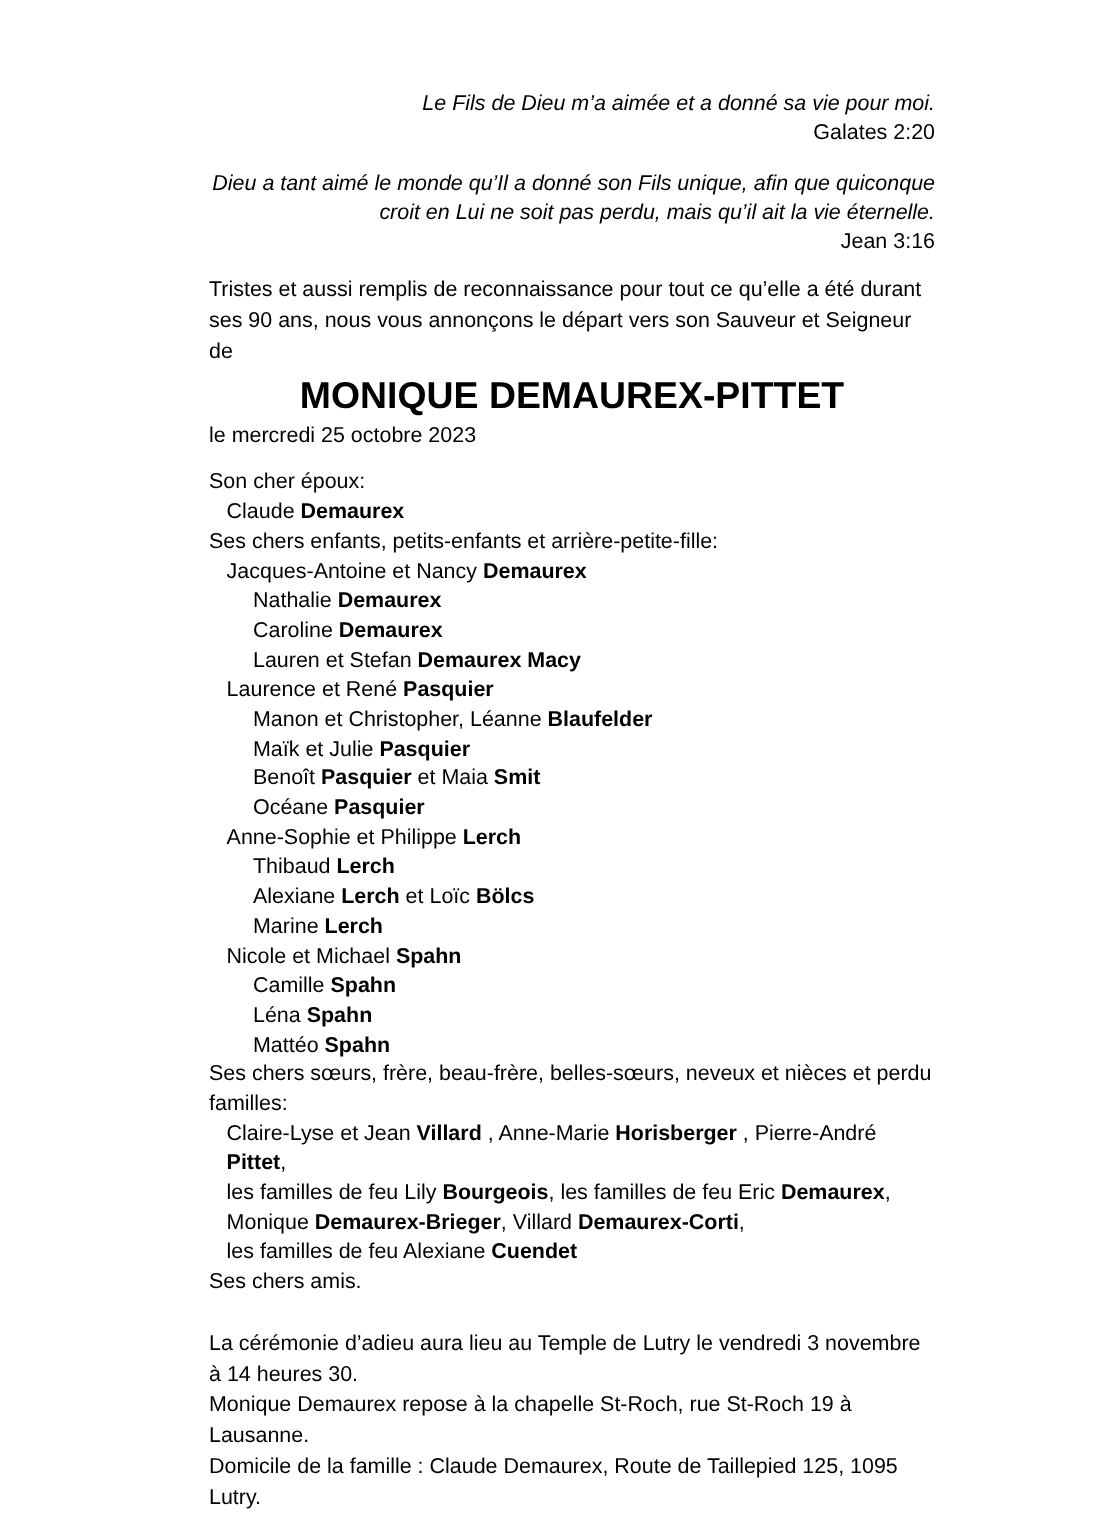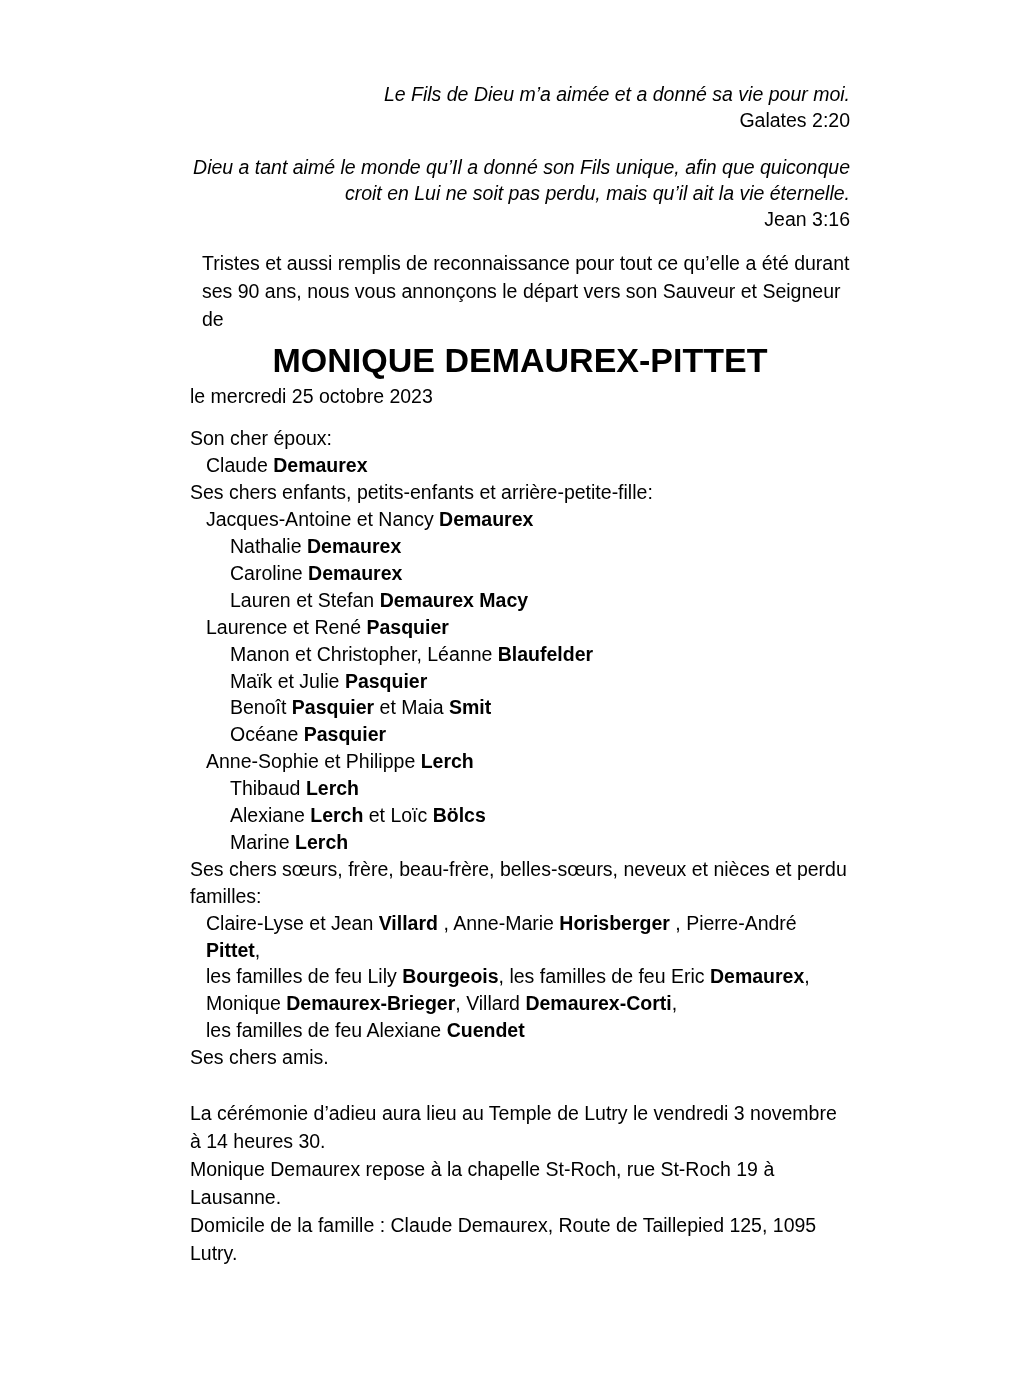--- a/index.html
+++ b/index.html
@@ -44,21 +44,21 @@
     text-align: right;
     margin: 0 0 2px 0;
   }
   .verse-block { margin-bottom: 22px; }
   .verse-block.second { margin-bottom: 16px; }
 
   
   .intro {
     font-size: 19.5px;
     line-height: 1.44;
-    margin: 0 0 8px 12px;
+    margin: 0 0 8px 0;
     text-align: left;
   }
 
   
   .deceased-name {
     font-size: 34px;
     font-weight: bold;
     text-align: center;
     letter-spacing: 0px;
     margin: 8px 0 4px 0;
@@ -132,20 +132,26 @@
       <p class="lvl2"><span>Océane </span><b>Pasquier</b></p>
     </div>
 
     <div class="group">
       <p class="lvl1"><span>Anne-Sophie et Philippe </span><b>Lerch</b></p>
       <p class="lvl2"><span>Thibaud </span><b>Lerch</b></p>
       <p class="lvl2"><span>Alexiane </span><b>Lerch</b><span> et Loïc </span><b>Bölcs</b></p>
       <p class="lvl2"><span>Marine </span><b>Lerch</b></p>
     </div>
 
+    <div class="group">
+      <p class="lvl1"><span>Nicole et Michael </span><b>Spahn</b></p>
+      <p class="lvl2"><span>Camille </span><b>Spahn</b></p>
+      <p class="lvl2"><span>Léna </span><b>Spahn</b></p>
+      <p class="lvl2"><span>Mattéo </span><b>Spahn</b></p>
+    </div>
 
     <p class="section-label">Ses chers sœurs, frère, beau-frère, belles-sœurs, neveux et nièces et perdu familles:</p>
 
     <div class="relatives-lines">
       <p class="lvl1"><span>Claire-Lyse et Jean </span><b>Villard</b><span> , Anne-Marie </span><b>Horisberger</b><span> , Pierre-André </span><b>Pittet</b><span>,</span></p>
       <p class="lvl1"><span>les familles de feu Lily </span><b>Bourgeois</b><span>, les familles de feu Eric </span><b>Demaurex</b><span>,</span></p>
       <p class="lvl1"><span>Monique </span><b>Demaurex-Brieger</b><span>, Villard </span><b>Demaurex-Corti</b><span>,</span></p>
       <p class="lvl1"><span>les familles de feu Alexiane </span><b>Cuendet</b></p>
     </div>
 

